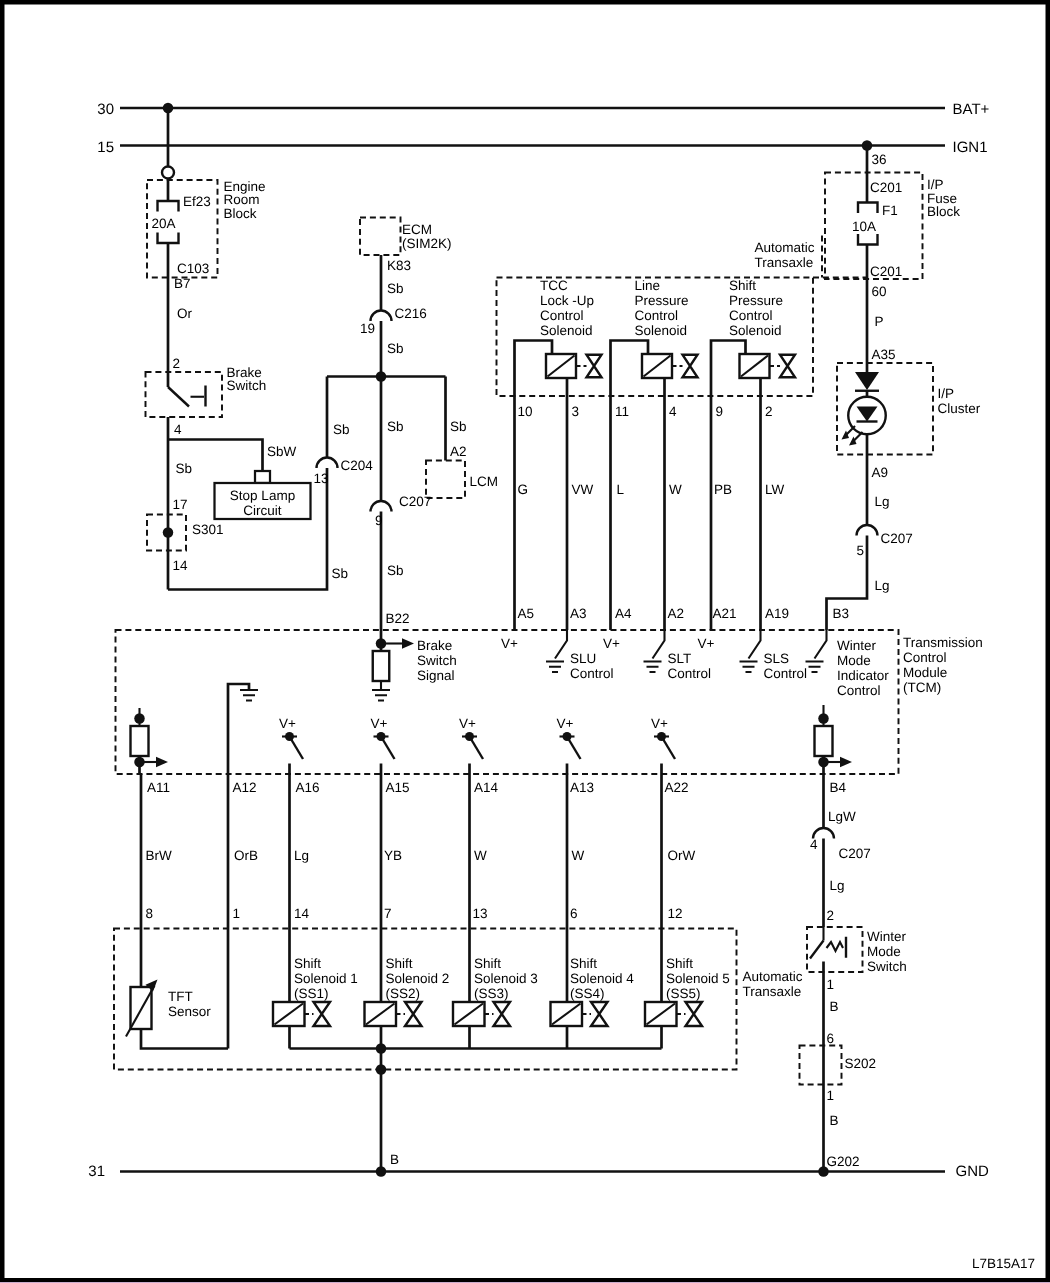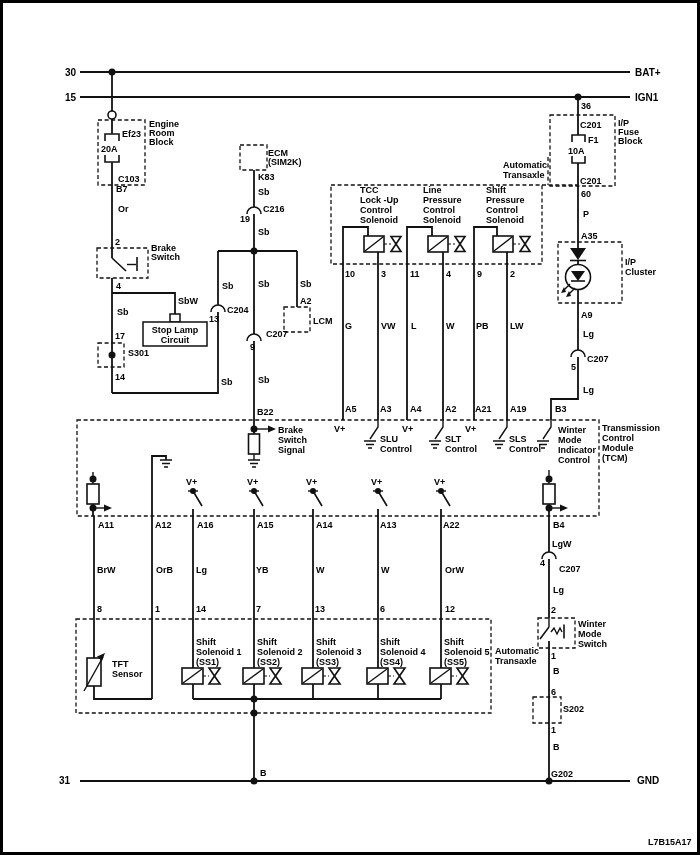--- a/index.html
+++ b/index.html
@@ -1,16 +1,16 @@
 <!DOCTYPE html>
 <html><head>
 <meta charset="utf-8">
 <style>
   html,body{margin:0;padding:0;background:#fff;}
-  .stage{position:relative;width:700px;height:855px;background:#a21caf;font-weight:bold;}
+  .stage{position:relative;width:700px;height:855px;background:#a21caf;}
   svg text{font-family:"Liberation Sans","DejaVu Sans",sans-serif;fill:#000;}
   .wire{stroke:#111;stroke-width:1.8;fill:none;}
   .thin{stroke:#111;stroke-width:1.4;fill:none;}
   .sym{stroke:#111;stroke-width:1.6;fill:none;}
   .symw{stroke:#111;stroke-width:1.6;fill:#fff;}
   .dash{stroke:#111;stroke-width:1.3;fill:none;stroke-dasharray:4 2.6;}
   .dashthin{stroke:#111;stroke-width:1.2;fill:none;stroke-dasharray:3 2;}
   .solid{stroke:#111;stroke-width:1.5;fill:#fff;}
   .dot{fill:#111;stroke:none;}
   .blk{fill:#111;stroke:none;}

